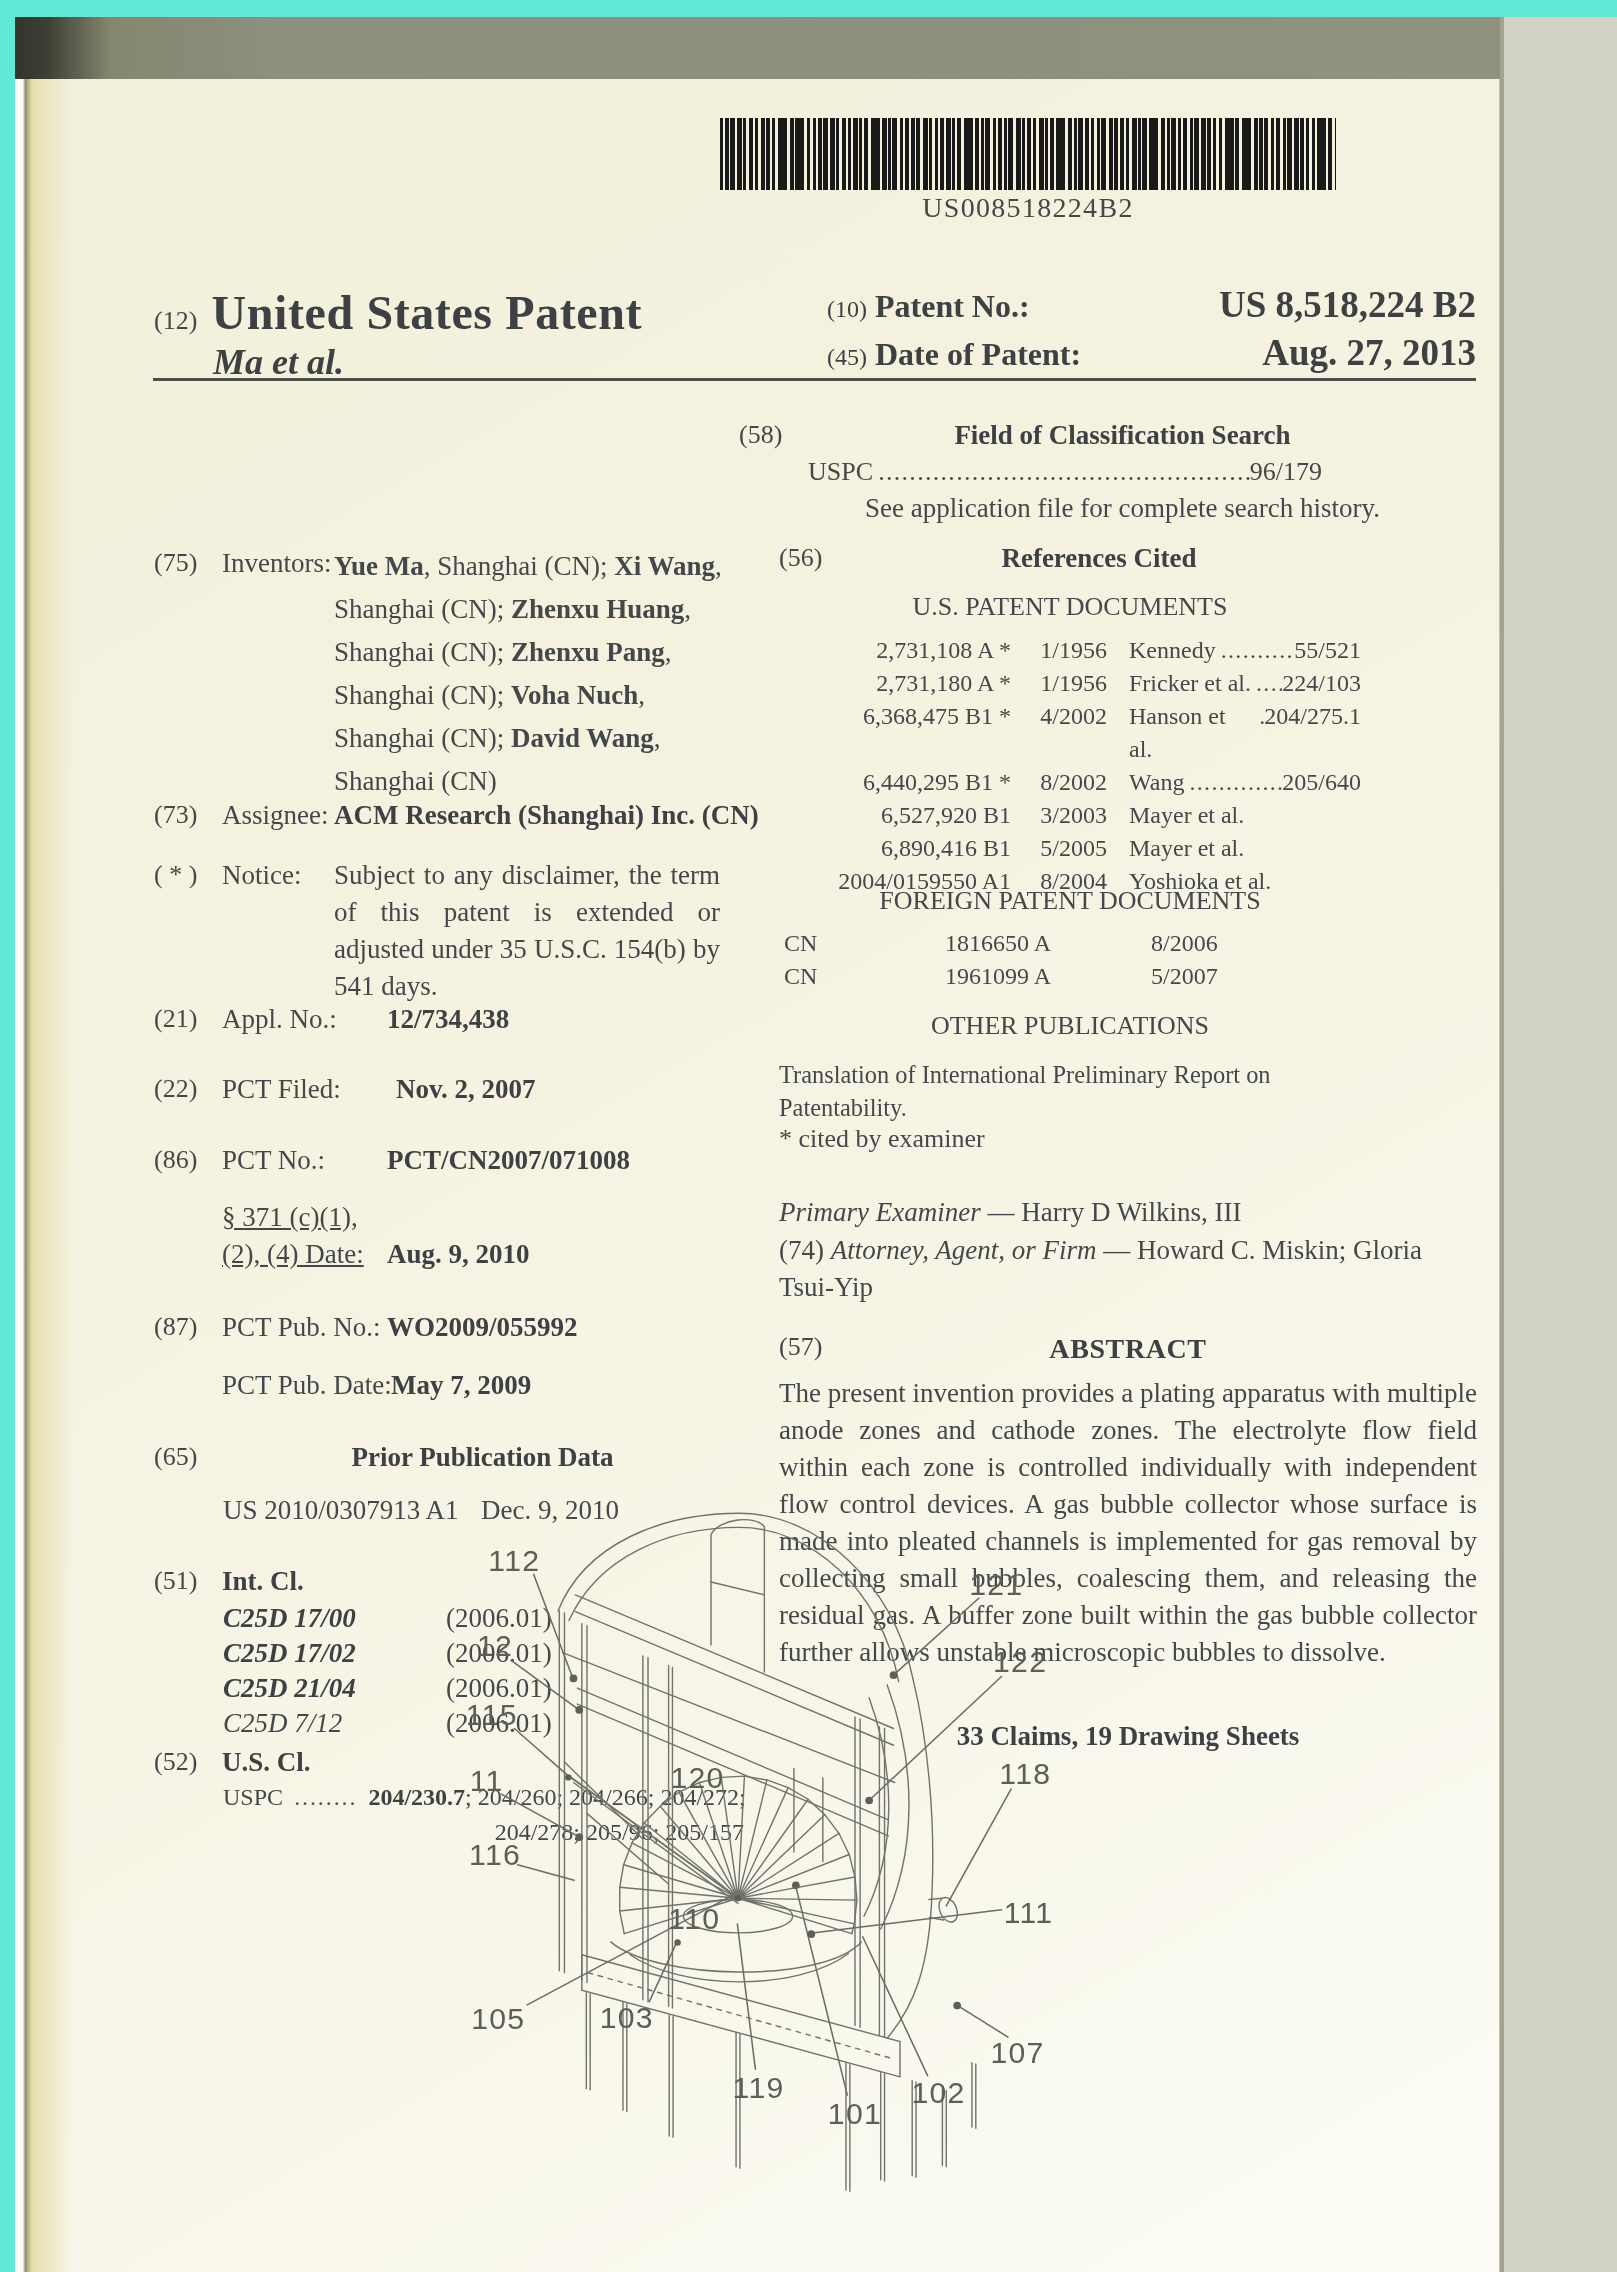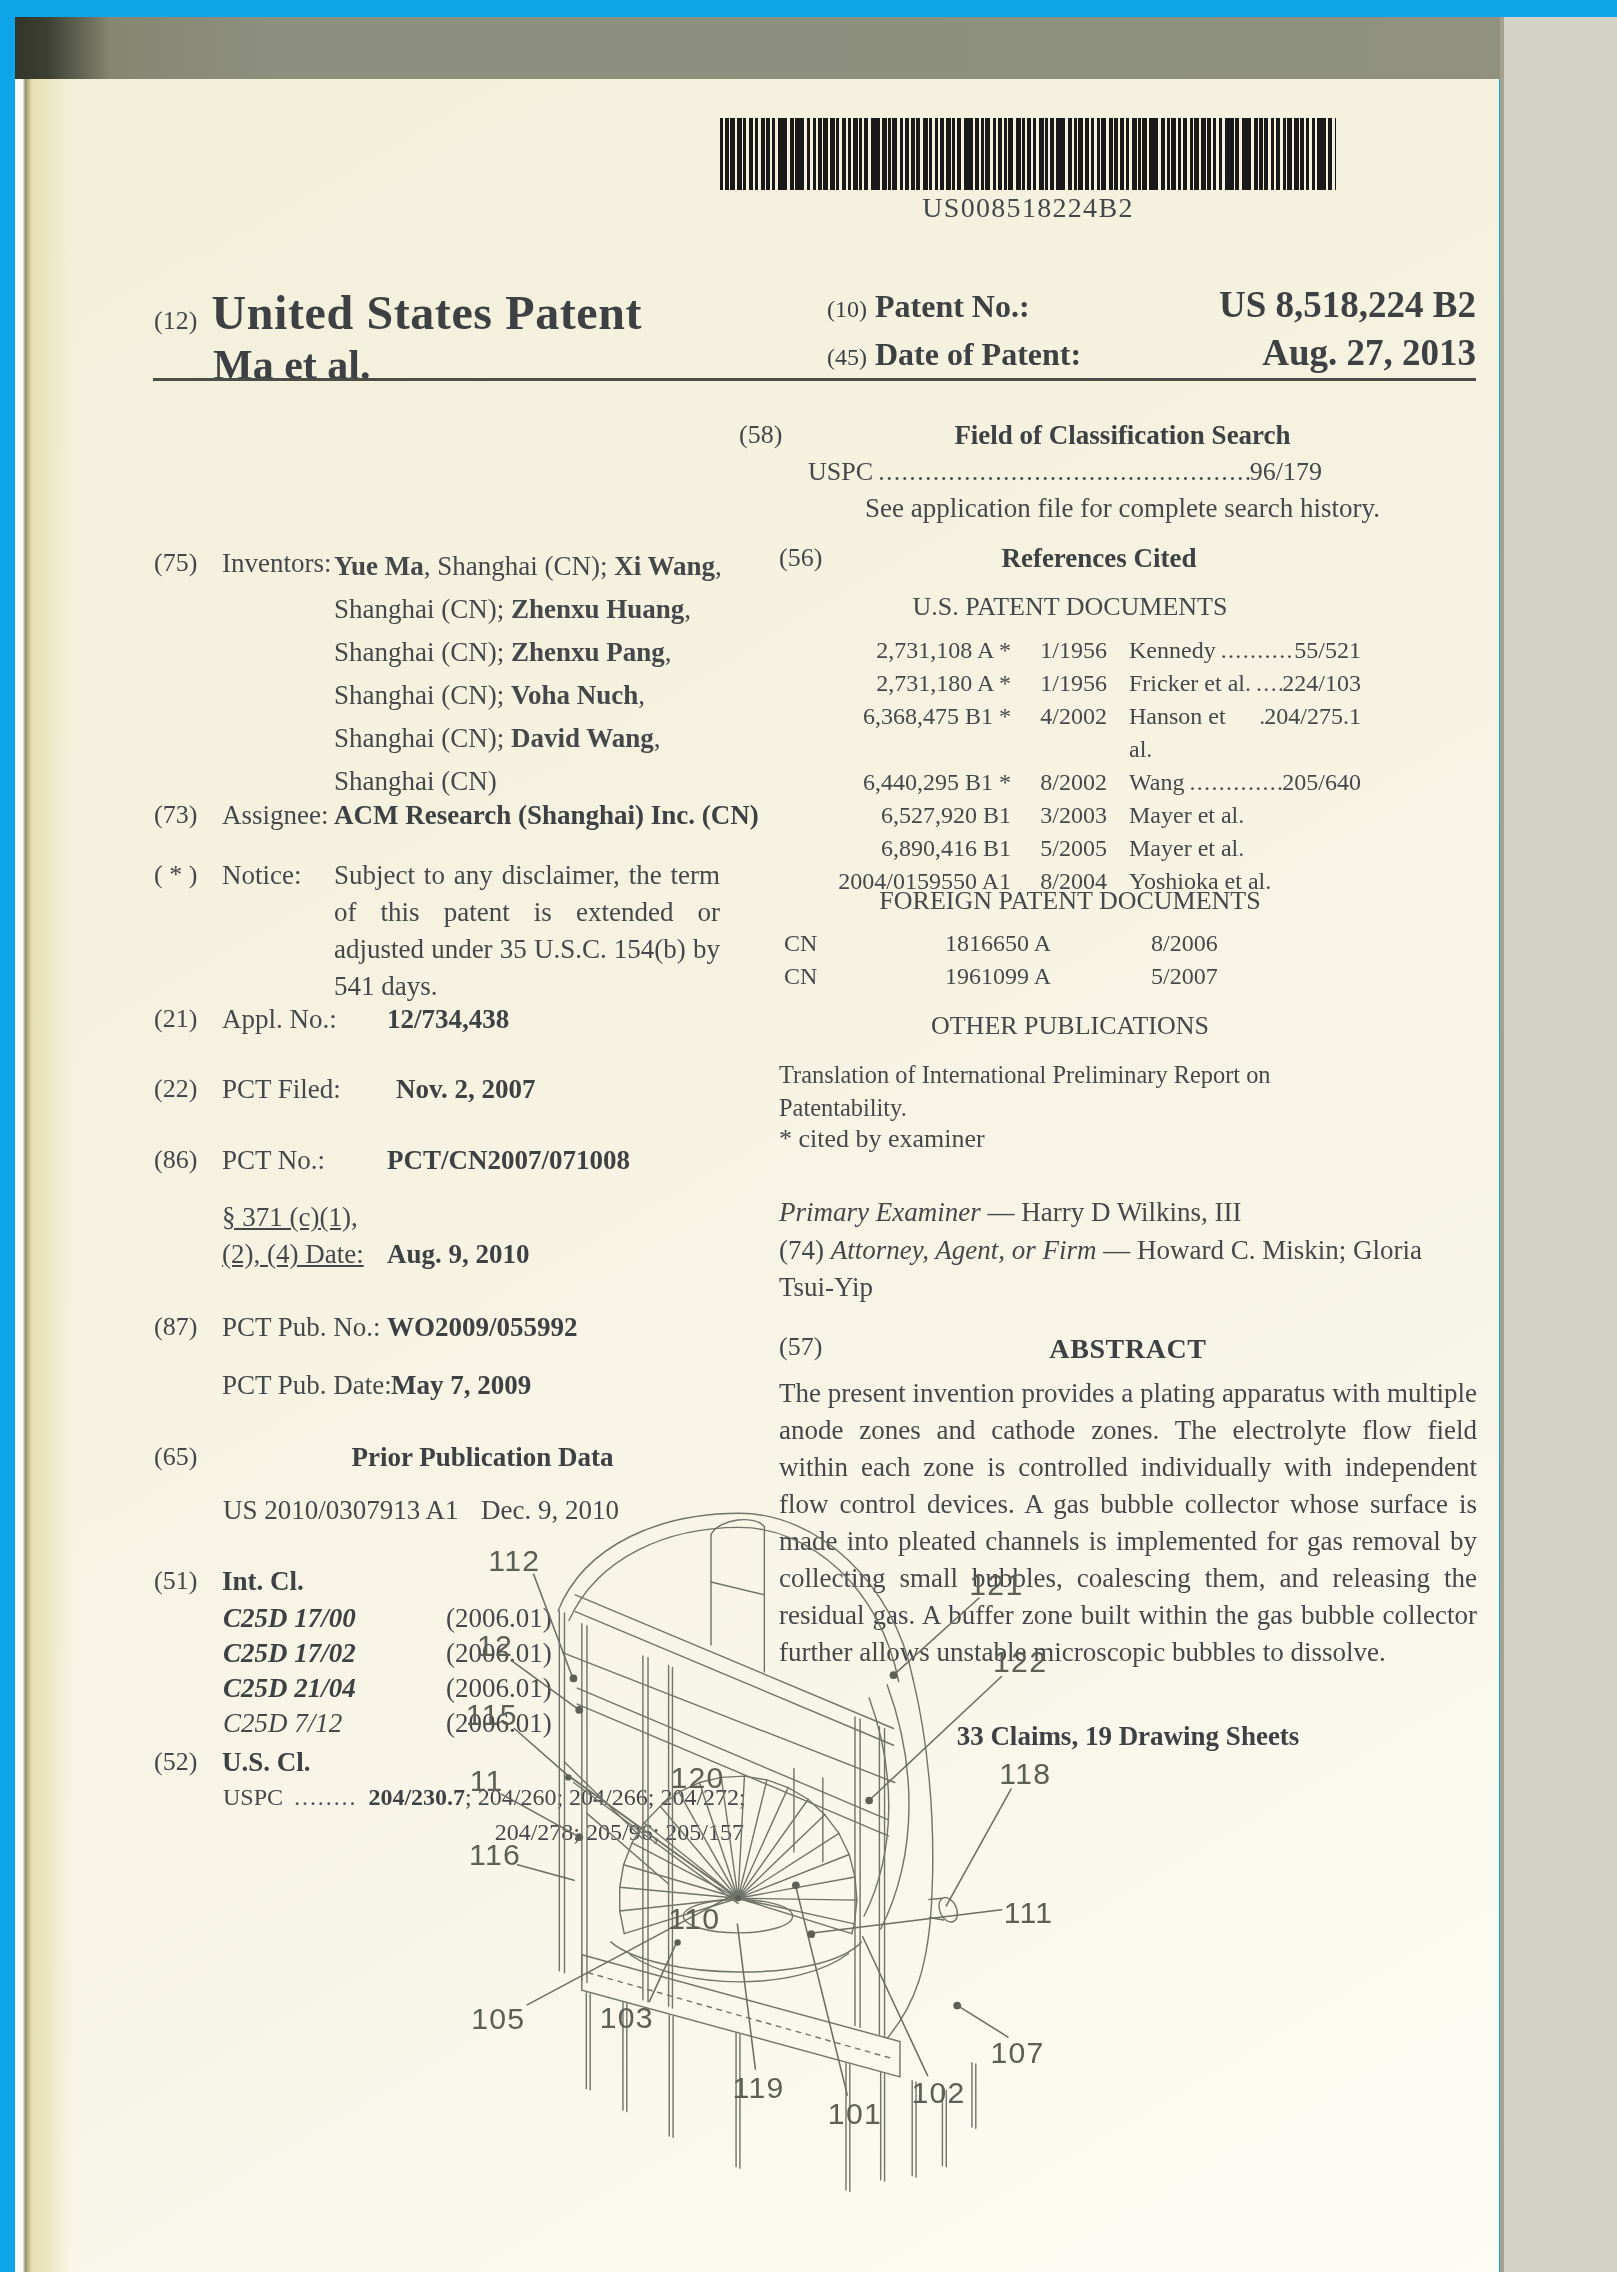--- a/index.html
+++ b/index.html
@@ -1,31 +1,31 @@
 <!DOCTYPE html>
 <html style="font-size:10.3px"><head>
 <meta charset="utf-8">
 <style>
   html,body{margin:0;padding:0;background:#ffffff;}
-  .stage{position:relative;width:1618px;height:2273px;background:#0ea5e9;overflow:hidden;
+  .stage{position:relative;width:1618px;height:2273px;background:#5eead4;overflow:hidden;
          font-family:"Liberation Serif","DejaVu Serif",serif;color:#45484a;}
   .abs{position:absolute;}
   
   .top-band{position:absolute;left:15.4px;top:16.7px;width:1603px;height:62px;
             background:linear-gradient(90deg,#33352b 0px,#3d3f34 32px,#85876f 96px,#8d8f7f 257px,#90927f 100%);}
   .right-margin{position:absolute;left:1500px;top:16.7px;width:118px;height:2256px;
                 background:#d2d2c6;border-left:4.5px solid #a5a291;}
   .page{position:absolute;left:15.4px;top:79px;width:1484px;height:2194px;
         background:linear-gradient(150deg,#f2efda 0%,#f5f2e1 40%,#f8f6e9 70%,#fdfdf6 100%);}
   .page-edge{position:absolute;left:15.4px;top:79px;width:58px;height:2194px;
         background:linear-gradient(90deg,#fdfdfb 0px,#fbfbf7 7.7px,#93906f 10.3px,#e5dfae 16.7px,#ece8c6 35px,rgba(238,235,205,0) 58px);}
   
   .kindnum{font-size:26px;}
   .h1title{font-size:48px;font-weight:bold;letter-spacing:0.6px;color:#3e4144;}
-  .party{font-size:42px;font-weight:bold;color:#3e4144;}
+  .party{font-size:36px;font-weight:bold;color:#3e4144;font-style:italic;}
   .hdr-row{display:flex;justify-content:space-between;align-items:baseline;width:649px;}
   .hdr-lbl{font-size:32px;font-weight:bold;color:#3e4144;}
   .hdr-lbl .kn{font-size:24px;font-weight:normal;}
   .hdr-val{font-size:37px;font-weight:bold;color:#3e4144;}
   .rule{position:absolute;left:153px;top:378px;width:1323px;height:3.2px;background:#4c4e4a;}
   
   .bars{position:absolute;left:720px;top:118px;width:616px;height:72px;
         background:
           repeating-linear-gradient(90deg,#191919 0 3.2px,rgba(0,0,0,0) 3.2px 5.8px),
           repeating-linear-gradient(90deg,#191919 0 1.9px,rgba(0,0,0,0) 1.9px 10.3px),

